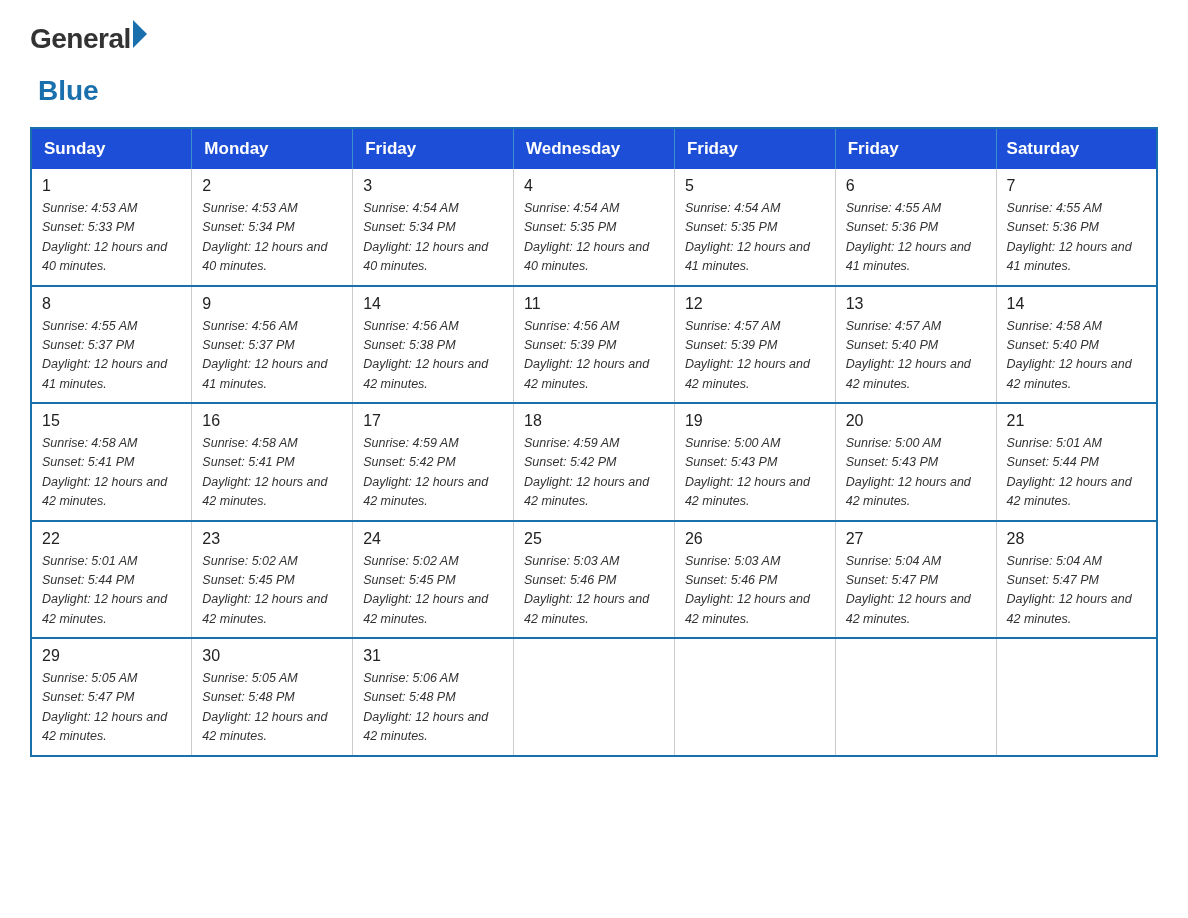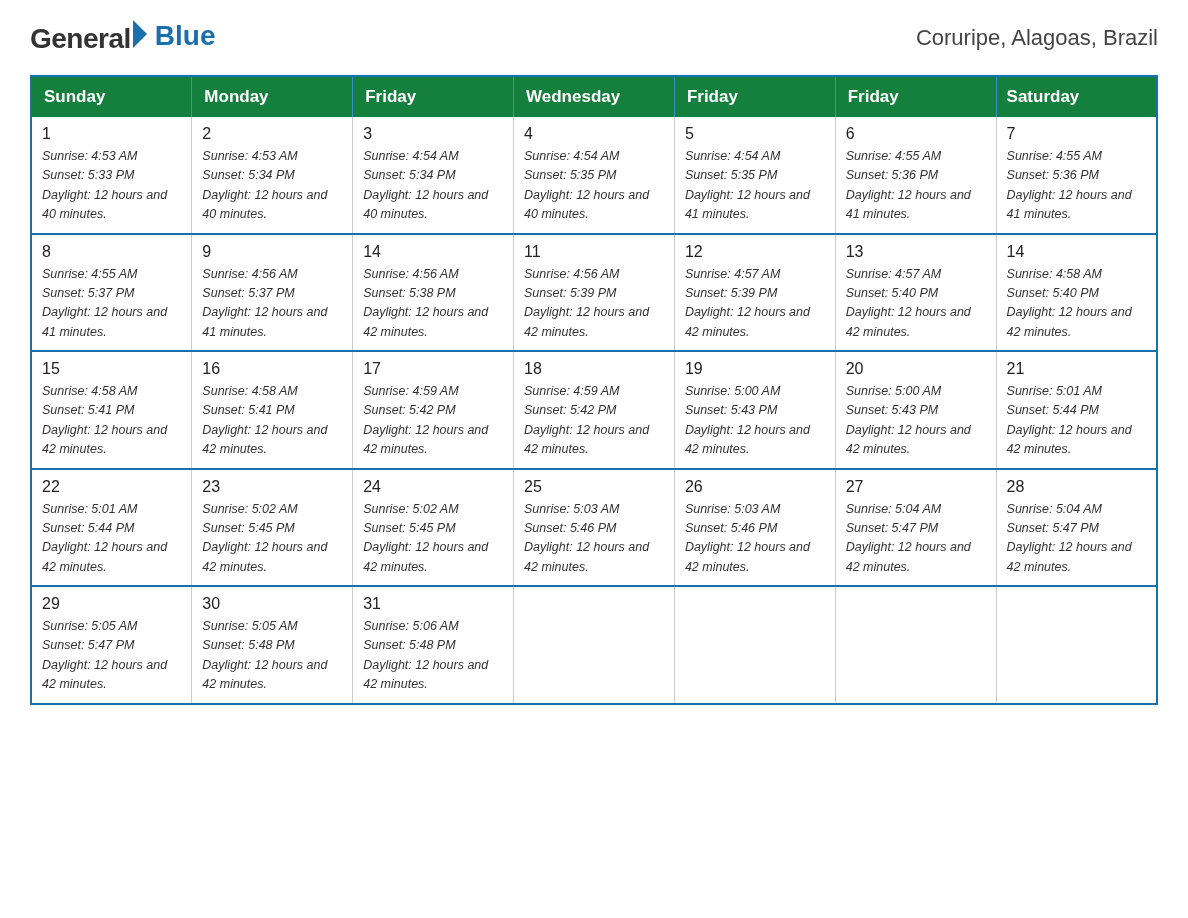--- a/index.html
+++ b/index.html
@@ -11,22 +11,23 @@
       min-height: 918px;
     }
     .header {
       display: flex;
       justify-content: space-between;
       align-items: flex-start;
       margin-bottom: 20px;
     }
     .logo {
       display: flex;
-      flex-direction: row;
+      flex-direction: column;
       align-items: flex-start;
+      gap: 20px;
     }
     .logo-general {
       font-size: 28px;
       font-weight: bold;
       color: #333;
       letter-spacing: -0.5px;
     }
     .logo-triangle {
       width: 0;
       height: 0;
@@ -55,21 +56,21 @@
       font-size: 22px;
       color: #444;
       margin-top: 5px;
     }
     .calendar {
       width: 100%;
       border-collapse: collapse;
       border: 2px solid #1a6fad;
     }
     .calendar th {
-      background-color: #15803d;
+      background-color: #1d4ed8;
       color: white;
       padding: 10px 12px;
       font-size: 17px;
       font-weight: bold;
       text-align: left;
       border-right: 1px solid #3a8fcd;
     }
     .calendar th:last-child {
       border-right: none;
       padding-left: 10px;
@@ -119,21 +120,20 @@
   <div class="logo">
     <div class="logo-row">
       <span class="logo-general">General</span>
       <div class="logo-triangle"></div>
     </div>
     <div style="margin-left: 4px;">
       <span class="logo-blue">Blue</span>
     </div>
   </div>
   <div class="title-section">
-    <div class="subtitle">Coruripe, Alagoas, Brazil</div>
   </div>
 </div>
 
 <table class="calendar">
   <thead>
     <tr>
     <th>Sunday</th>
         <th>Monday</th>
         <th>Friday</th>
         <th>Wednesday</th>

